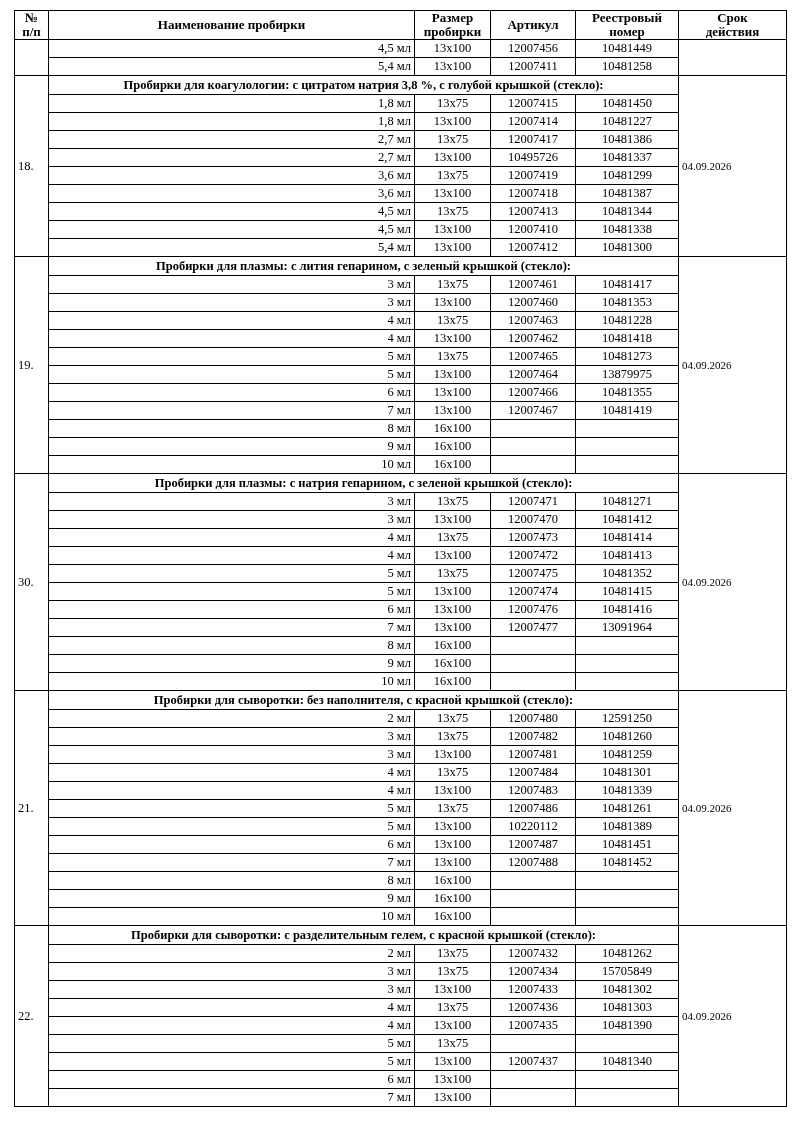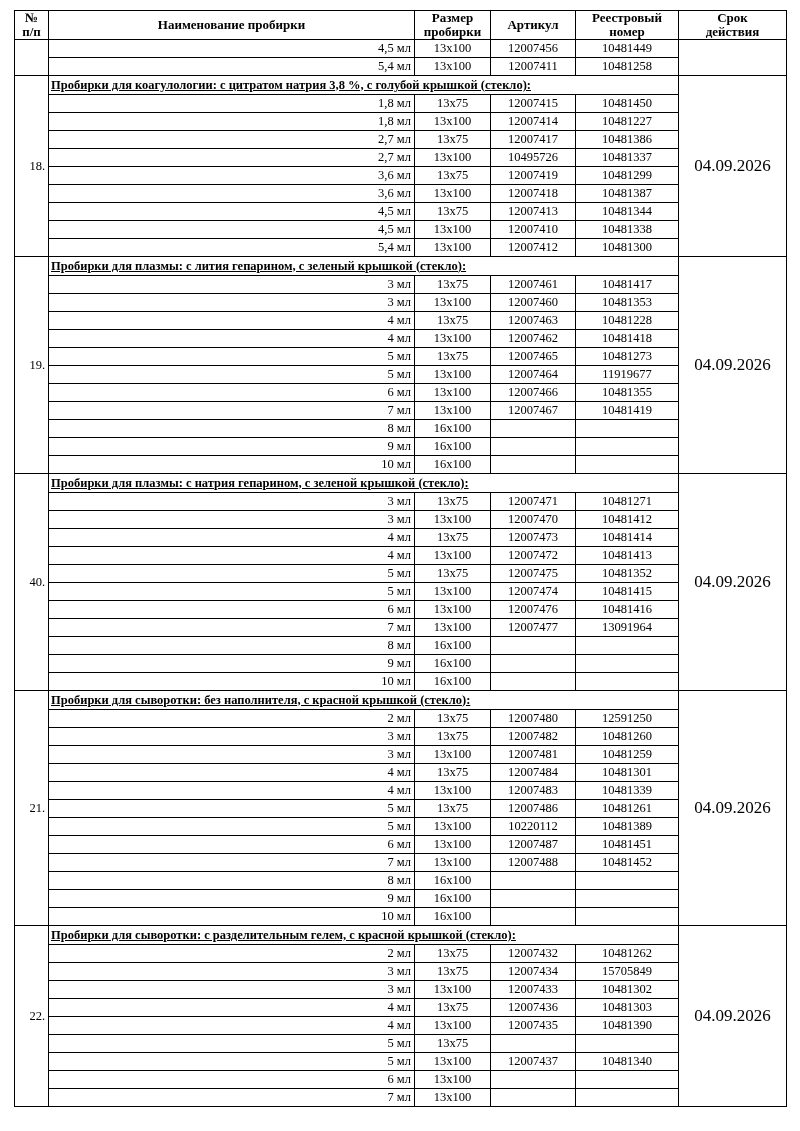--- a/index.html
+++ b/index.html
@@ -39,43 +39,43 @@
   }
   
   col.c-num   { width: 34px; }
   col.c-name  { width: 366px; }
   col.c-size  { width: 76px; }
   col.c-art   { width: 85px; }
   col.c-reg   { width: 103px; }
   col.c-term  { width: 108px; }
 
   td.num {
-    text-align: right;
+    text-align: left;
     font-size: 12.5px;
     vertical-align: top;
     padding-top: 1px;
   }
   td.name {
     text-align: right;
     padding-left: 6px;
     height: 17px;
   }
   td.size, td.art, td.reg {
     text-align: center;
   }
   td.term {
+    text-align: left;
+    font-size: 11px;
+  }
+  tr.group td.group-title {
     text-align: center;
-    font-size: 17px;
-  }
-  tr.group td.group-title {
     font-weight: bold;
     font-size: 12.5px;
     padding: 0 2px;
     height: 18px;
-    text-decoration: underline;
   }
   tr.data td {
     height: 17px;
   }
   .hdr-num {
     line-height: 1.05;
   }
 </style>
 </head>
 <body>
@@ -218,21 +218,21 @@
         <tr class="data">
           <td class="name">5 мл</td>
           <td class="size">13х75</td>
           <td class="art">12007465</td>
           <td class="reg">10481273</td>
         </tr>
         <tr class="data">
           <td class="name">5 мл</td>
           <td class="size">13х100</td>
           <td class="art">12007464</td>
-          <td class="reg">11919677</td>
+          <td class="reg">13879975</td>
         </tr>
         <tr class="data">
           <td class="name">6 мл</td>
           <td class="size">13х100</td>
           <td class="art">12007466</td>
           <td class="reg">10481355</td>
         </tr>
         <tr class="data">
           <td class="name">7 мл</td>
           <td class="size">13х100</td>
@@ -251,21 +251,21 @@
           <td class="art"></td>
           <td class="reg"></td>
         </tr>
         <tr class="data">
           <td class="name">10 мл</td>
           <td class="size">16х100</td>
           <td class="art"></td>
           <td class="reg"></td>
         </tr>
         <tr class="group">
-          <td class="num" rowspan="12">40.</td>
+          <td class="num" rowspan="12">30.</td>
           <td class="group-title" colspan="4">Пробирки для плазмы: с натрия гепарином, с зеленой крышкой (стекло):</td>
           <td class="term" rowspan="12">04.09.2026</td>
         </tr>
         <tr class="data">
           <td class="name">3 мл</td>
           <td class="size">13х75</td>
           <td class="art">12007471</td>
           <td class="reg">10481271</td>
         </tr>
         <tr class="data">

